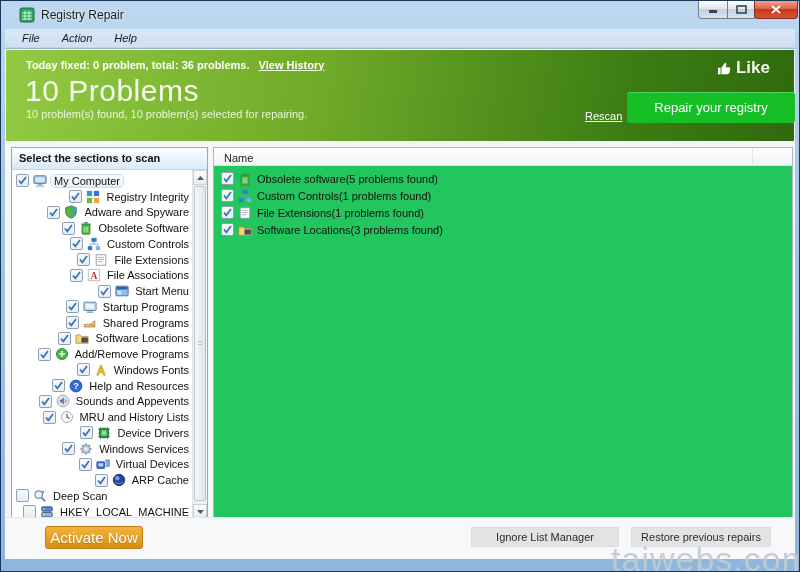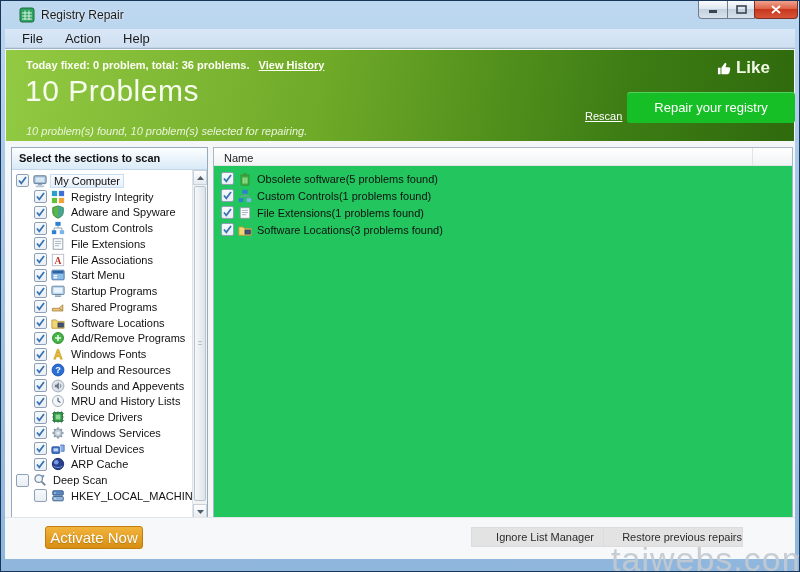--- a/index.html
+++ b/index.html
@@ -14,48 +14,48 @@
   .win-btns{ position:absolute; top:0; right:9px; display:flex; }
   .win-btn{ height:18px; border:1px solid #707e8d; border-top:none; border-radius:0 0 4px 4px;
     background:linear-gradient(#fbfcfd,#dfe7ef 45%,#c3d1de 50%,#d8e2ec); display:flex; align-items:center; justify-content:center; margin-left:-1px; cursor:default; }
   .win-btn.min{ width:30px; border-radius:0 0 0 4px;}
   .win-btn.max{ width:28px; border-radius:0;}
   .win-btn.close{ width:44px; border-radius:0 0 4px 4px;
     background:linear-gradient(#efa18f,#dd6347 45%,#c8371c 50%,#d8543a); border-color:#7c3023; }
   
   .menubar{ position:absolute; top:28px; left:4px; right:4px; height:19px;
     background:linear-gradient(#d9e7f6,#cfe0f2); border-bottom:1px solid #c2d4e6; display:flex; align-items:center; padding-left:6px; }
-  .menu-item{ font-size:13px; color:#1a1a1a; padding:2px 11px; cursor:default; }
+  .menu-item{ font-size:11px; color:#1a1a1a; padding:2px 11px; cursor:default;font-style:italic; }
   
   .client{ position:absolute; top:47px; left:4px; right:4px; bottom:12px; background:#f4f6f8; border-top:1px solid #9db4c9; }
   
   .banner{ position:absolute; top:1px; left:1px; right:1px; height:91px; color:#fff;
     background:linear-gradient(100deg,#93ca43 0%,#6faa28 40%,#3d7d14 78%,#2f6a0d 100%); }
   .banner-stats{ position:absolute; left:20px; top:9px; font-size:11px; font-weight:bold; color:#fdfff5; }
   .view-history{ text-decoration:underline; cursor:pointer; margin-left:6px; }
   .like-wrap{ position:absolute; right:24px; top:8px; display:flex; align-items:center; gap:5px; cursor:pointer; }
   .like-label{ font-size:17px; font-weight:bold; color:#f2f8e6; }
   .headline{ position:absolute; left:19px; top:24px; font-size:30px; font-weight:300; color:#f7fdee; letter-spacing:.5px; }
-  .subline{ position:absolute; left:20px; top:75px; font-size:11px; color:#eaf5d8;font-style:italic; }
+  .subline{ position:absolute; left:20px; top:58px; font-size:11px; color:#eaf5d8; }
   .rescan{ position:absolute; left:579px; top:60px; font-size:11px; color:#fff; text-decoration:underline; cursor:pointer; }
   .repair-btn{ position:absolute; left:621px; top:42px; width:168px; height:31px; background:#17bf27;
     border:none; border-radius:3px; color:#fff; font-size:13px; font-family:inherit; cursor:pointer;
     box-shadow:inset 0 1px 0 rgba(255,255,255,.25); }
   
   .left-panel{ position:absolute; left:6px; top:98px; width:197px; height:373px; background:#fff; border:1px solid #96aabd; }
   .lp-header{ height:22px; background:linear-gradient(#fcfeff,#d9eaf7); border-bottom:1px solid #c3d7e8;
     font-size:11px; font-weight:bold; color:#111; padding:4px 0 0 7px; }
   .tree{ position:absolute; top:22px; left:0; right:15px; bottom:0; overflow:hidden; padding-top:3px; }
   .tree-row{ display:flex; align-items:center; height:15.75px; padding-left:4px; cursor:default; }
-  .tree-row.d1{ padding-left:22px; }
+  .tree-row.d1{ padding-left:22px;justify-content:flex-end; }
   .cb{ width:13px; height:13px; border:1px solid #8ea0b5; background:linear-gradient(#f6f9fc,#e9eef4); border-radius:2px;
     display:inline-flex; align-items:center; justify-content:center; flex:0 0 13px; }
   .ti{ width:14px; height:14px; margin:0 3px 0 4px; flex:0 0 14px; display:inline-flex; }
   .tree-label{ font-size:11px; color:#111; white-space:nowrap; padding:0 3px; }
-  .tree-label.sel{ border:1px solid #c9def2; background:linear-gradient(#fafcfe,#e6f0fa); border-radius:0; }
+  .tree-label.sel{ border:1px solid #c9def2; background:linear-gradient(#fafcfe,#e6f0fa); border-radius:5px; }
   
   .sbar{ position:absolute; top:22px; right:0; bottom:0; width:15px; background:#f1f2f4; border-left:1px solid #dfe3e7; }
   .sb-btn{ height:15px; display:flex; align-items:center; justify-content:center; background:linear-gradient(#fdfdfe,#e6eaef); border:1px solid #c9d1da; }
   .sb-btn.down{ position:absolute; bottom:0; left:0; right:0; }
   .sb-thumb{ position:absolute; top:16px; left:1px; right:1px; height:315px; border:1px solid #b9c3cd; border-radius:2px;
     background:linear-gradient(to right,#f6f8fa,#dee4ea); }
   .sb-grip{ position:absolute; top:50%; left:3px; right:3px; height:6px; margin-top:-3px;
     background:repeating-linear-gradient(#b9c3cd 0 1px,transparent 1px 3px); }
   .right-panel{ position:absolute; left:208px; top:98px; width:580px; height:373px; background:#22c55e; border:1px solid #a7b8c9; }
   .rp-header{ height:18px; background:linear-gradient(#ffffff,#f1f3f5); border-bottom:1px solid #e0e4e8; position:relative; }
@@ -65,21 +65,21 @@
   .list-row{ display:flex; align-items:center; height:17px; padding-left:7px; cursor:default; }
   .list-label{ font-size:11px; color:#111; padding-left:2px; white-space:nowrap; }
   
   .bottombar{ position:absolute; left:0; right:0; bottom:0; height:42px; border-top:1px solid #e2e6ea; background:#f7f8f9; }
   .activate-btn{ position:absolute; left:8px; top:8px; width:98px; height:23px;
     background:linear-gradient(#f2b43c,#e09a1d 50%,#d88e12); border:1px solid #c07e10; border-radius:3px;
     color:#fff; font-size:15px; font-family:inherit; cursor:pointer; text-shadow:0 1px 1px rgba(140,90,0,.5);margin-left:32px; }
   .gray-btn{ position:absolute; top:9px; height:20px; background:#e3e3e3; border:1px solid #dcdcdc;
     color:#2b2b2b; font-size:11px; font-family:inherit; cursor:pointer; }
   .ignore-btn{ left:466px; width:148px; }
-  .restore-btn{ left:598px; width:140px;text-align:right; }
+  .restore-btn{ left:626px; width:140px; }
   .watermark{ position:absolute; right:-12px; bottom:-8px; font-size:34px; color:#c3cad2; opacity:.92;
     z-index:40; pointer-events:none; white-space:nowrap; letter-spacing:1px; }
 </style>
 </head>
 <body>
 
 <div id="window">
 
   <div class="titlebar">
     <span class="app-icon">
@@ -183,20 +183,36 @@
             <span class="tree-label">Adware and Spyware</span>
           </div>
           <div class="tree-row d1">
             <span class="cb">
               <svg viewBox="0 0 14 14" width="11" height="11">
                 <path d="M2.5 7 L5.5 10.5 L11.5 2.5" fill="none" stroke="#3673b5" stroke-width="2.2"></path>
               </svg>
             </span>
             <span class="ti">
               <svg viewBox="0 0 16 16" width="14" height="14">
+                <rect x="3.5" y="4.5" width="9" height="10.5" rx="1" fill="#4db848" stroke="#2e8a2e"></rect>
+                <rect x="2.5" y="2.8" width="11" height="1.8" rx=".5" fill="#3a9a3a"></rect>
+                <rect x="6" y="1.2" width="4" height="1.8" fill="#3a9a3a"></rect>
+                <path d="M6 6.5 V13 M8 6.5 V13 M10 6.5 V13" stroke="#bfe8b8" stroke-width="1"></path>
+              </svg>
+            </span>
+            <span class="tree-label">Obsolete Software</span>
+          </div>
+          <div class="tree-row d1">
+            <span class="cb">
+              <svg viewBox="0 0 14 14" width="11" height="11">
+                <path d="M2.5 7 L5.5 10.5 L11.5 2.5" fill="none" stroke="#3673b5" stroke-width="2.2"></path>
+              </svg>
+            </span>
+            <span class="ti">
+              <svg viewBox="0 0 16 16" width="14" height="14">
                 <path d="M8 5 V8 M3.5 10.5 V8 H12.5 V10.5" stroke="#8a9aaa" fill="none"></path>
                 <rect x="5" y="1" width="6" height="4.5" fill="#2f7fd0"></rect>
                 <rect x="1" y="10.5" width="5" height="4.5" fill="#2f7fd0"></rect>
                 <rect x="10" y="10.5" width="5" height="4.5" fill="#7ab4e8"></rect>
               </svg>
             </span>
             <span class="tree-label">Custom Controls</span>
           </div>
           <div class="tree-row d1">
             <span class="cb">

